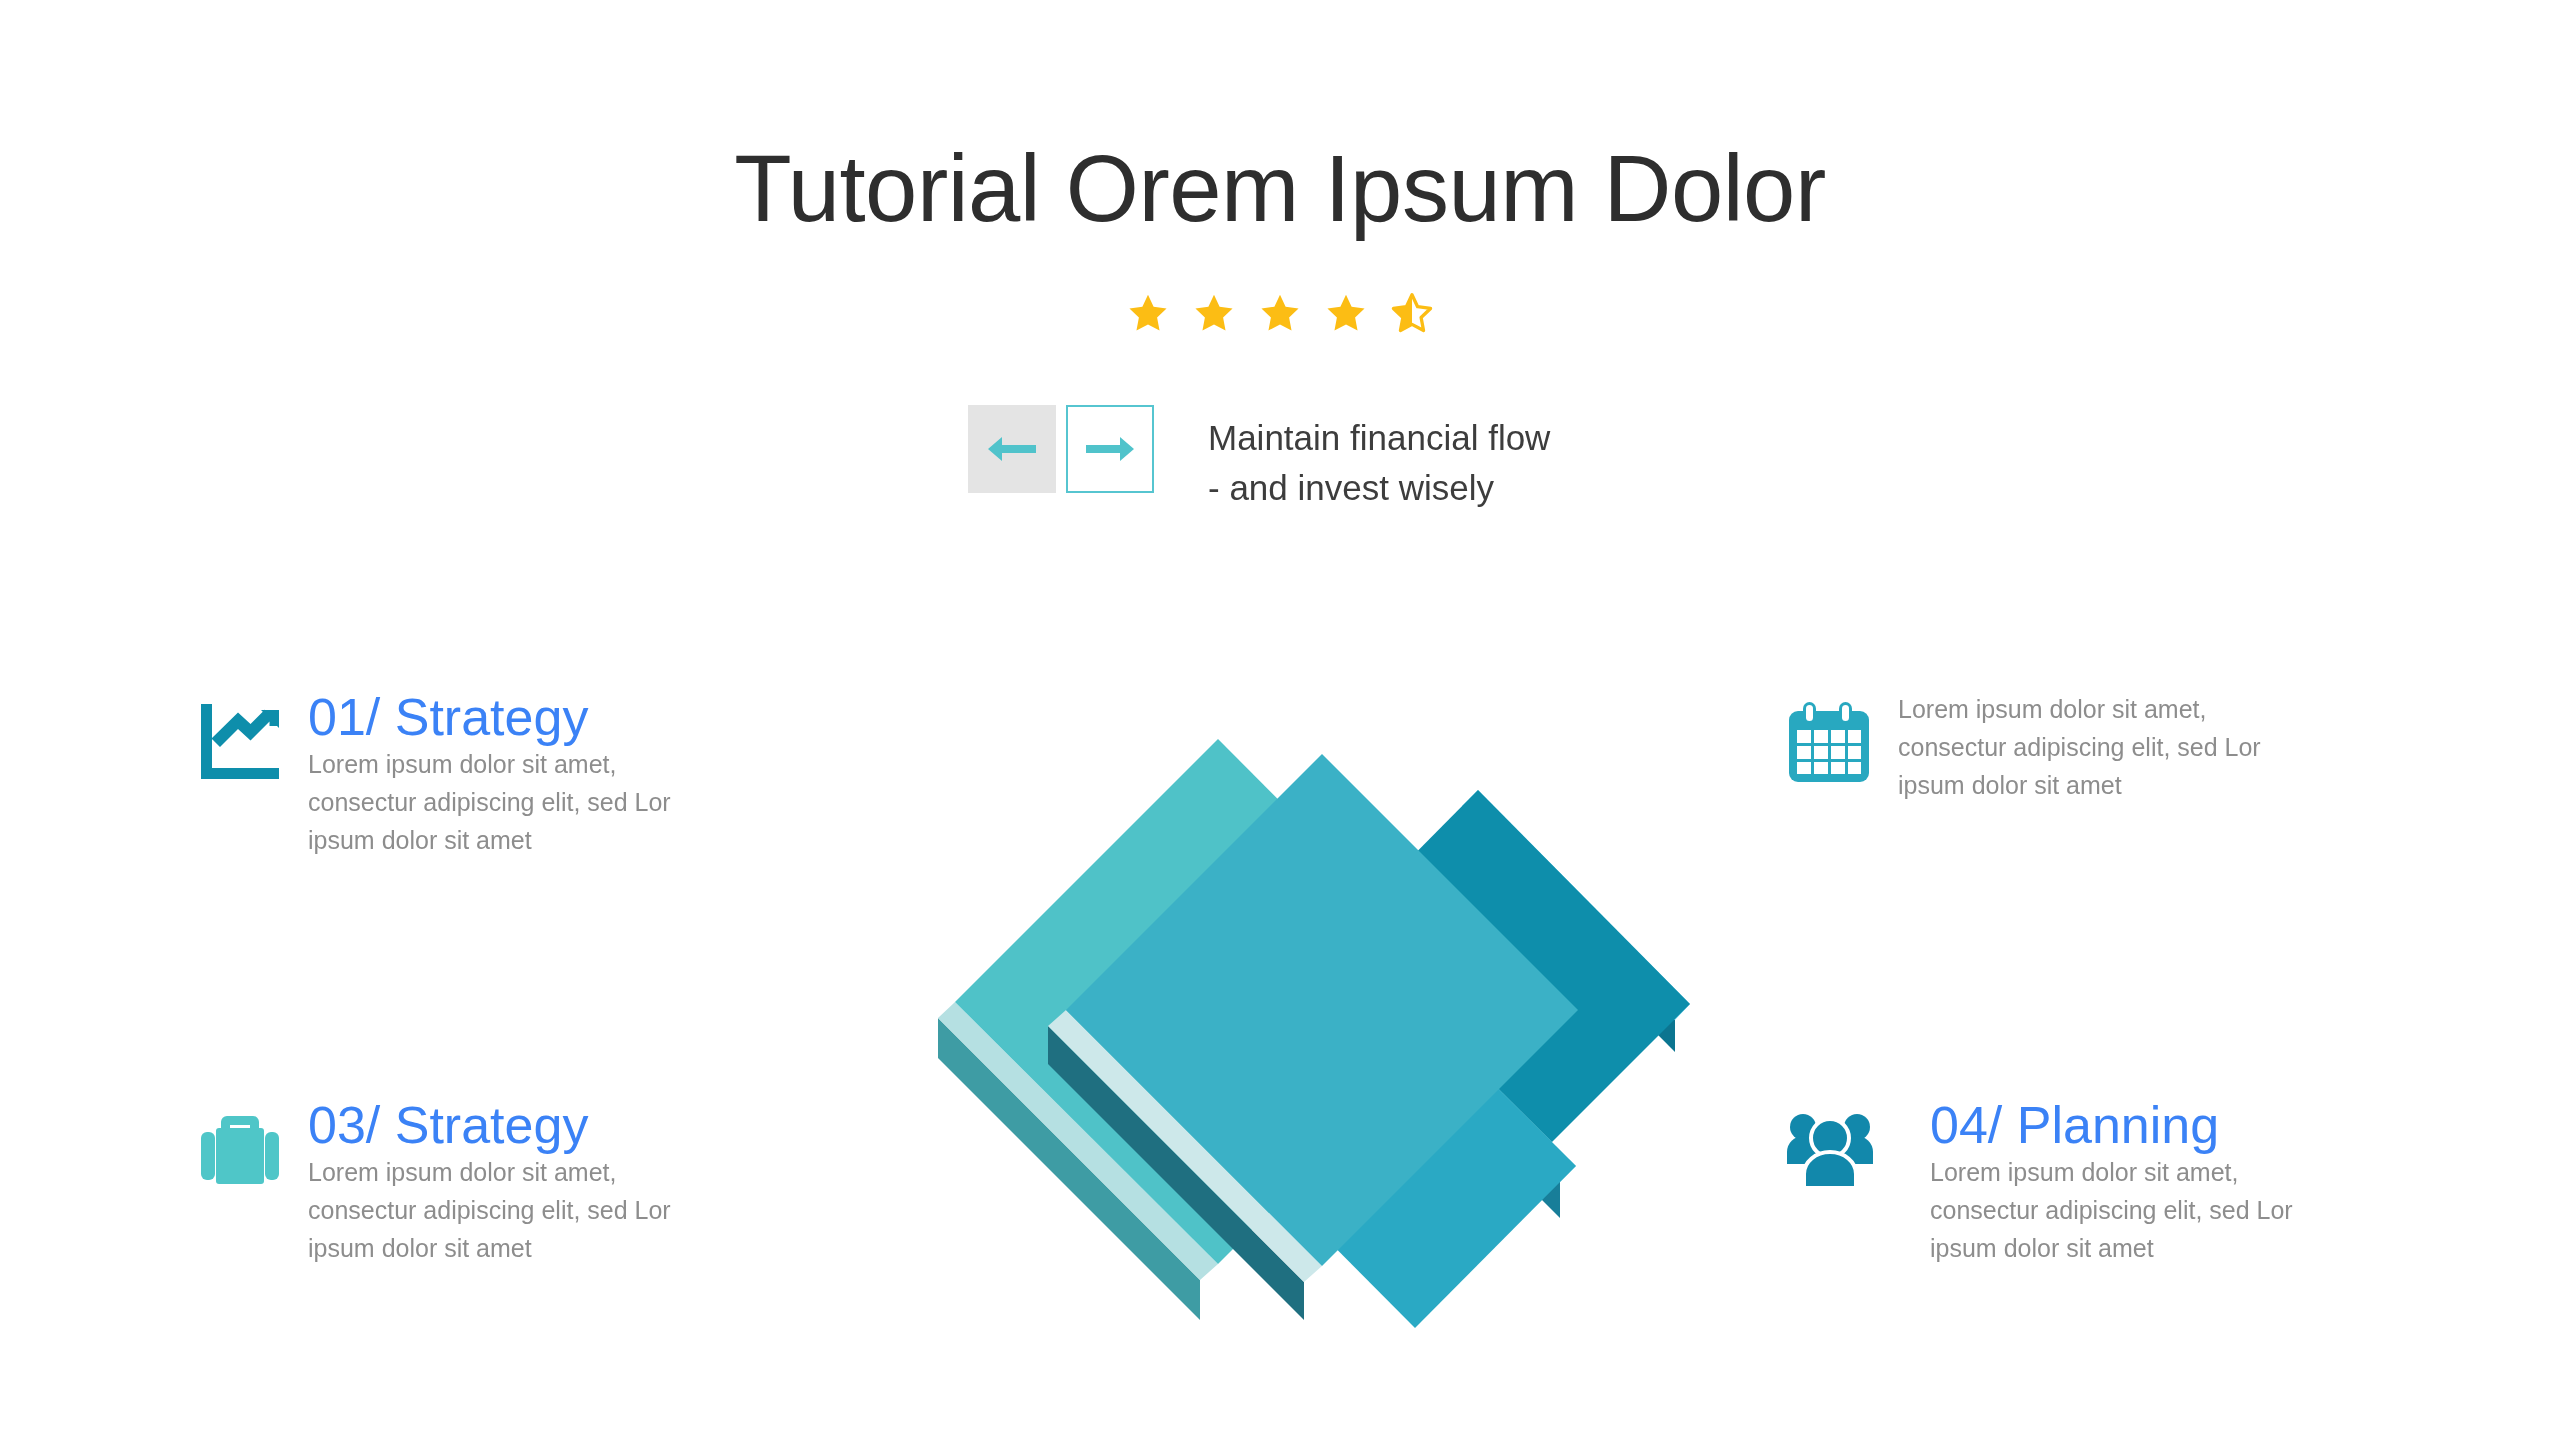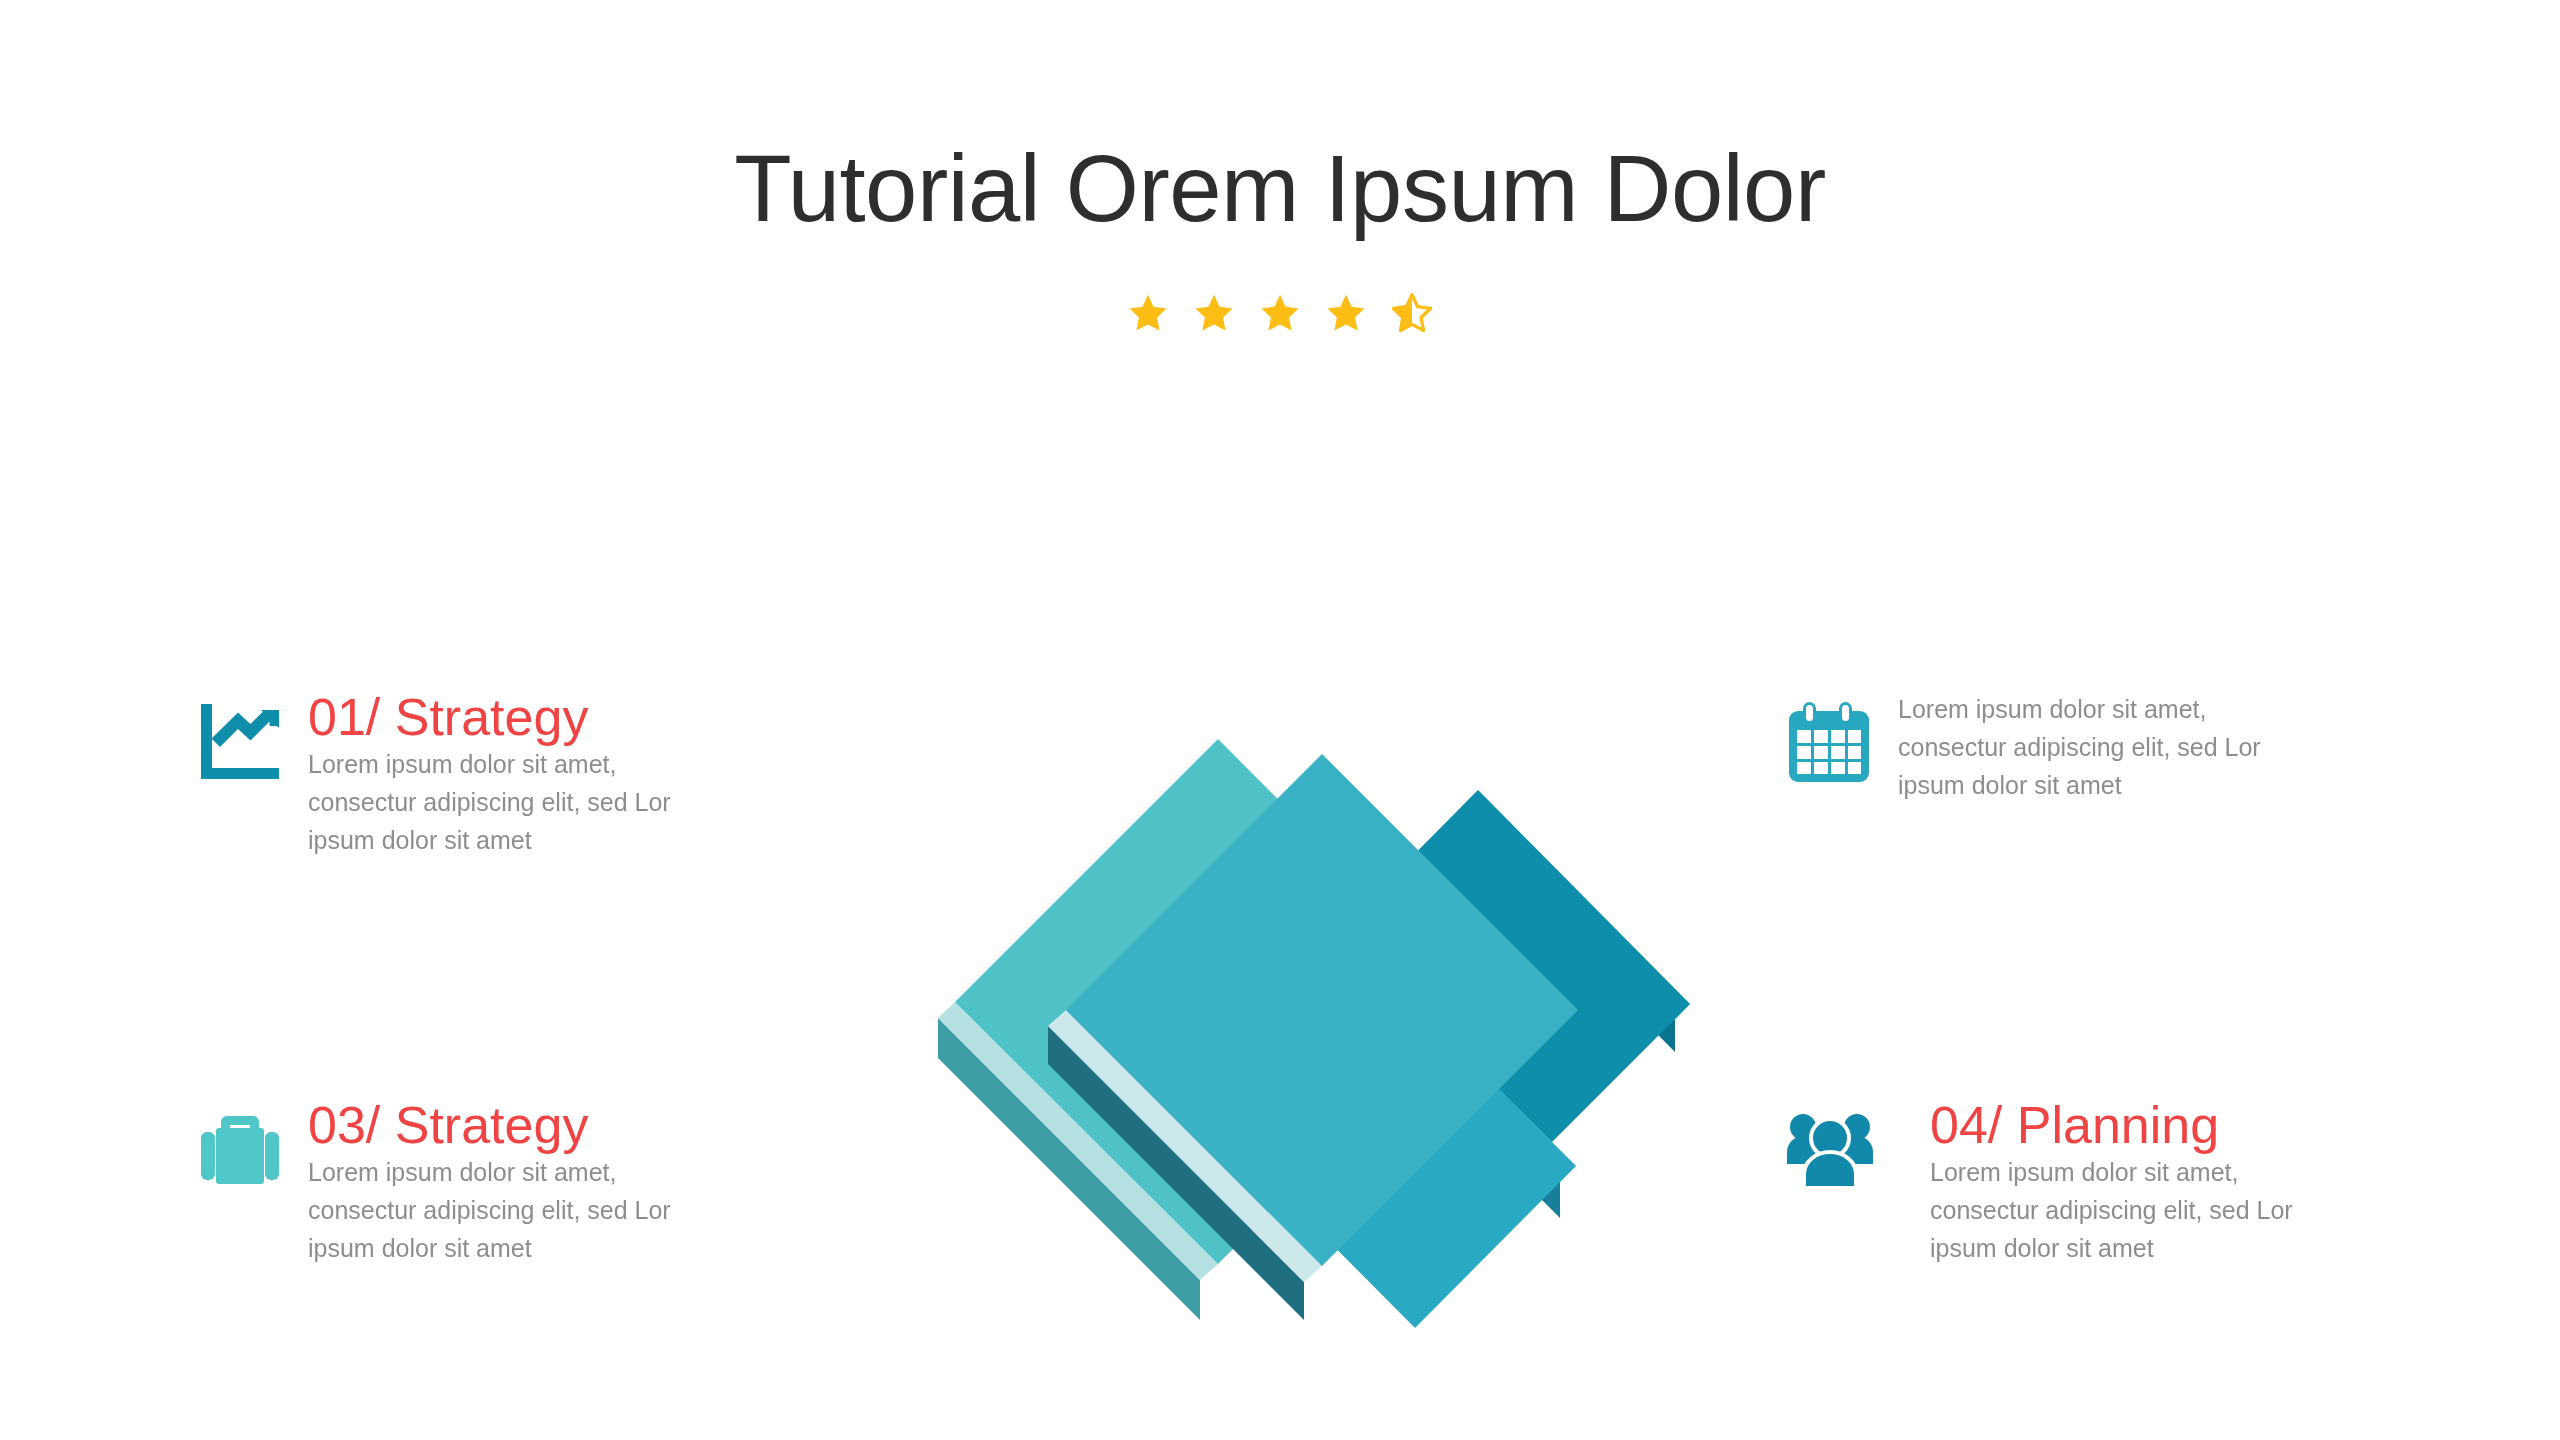--- a/index.html
+++ b/index.html
@@ -96,21 +96,21 @@
     display: flex;
     justify-content: center;
     padding-top: 12px;
   }
   .feature .ficon svg { display: block; }
   .feature .fbody { padding-left: 6px; }
 
   .fheading {
     font-size: 52px;
     font-weight: 300;
-    color: #ef4444;
+    color: #3b82f6;
     line-height: 1.05;
     white-space: nowrap;
   }
   .fdesc {
     font-size: 25px;
     font-weight: 400;
     color: #8d8d8d;
     line-height: 1.52;
     white-space: pre-line;
   }
@@ -166,20 +166,38 @@
           <clipPath id="halfclip">
               <rect x="0" y="0" width="12" height="24"></rect>
             </clipPath>
         </defs>
         <polygon points="12,1.6 15.2,8.4 22.6,9.4 17.2,14.6 18.6,22 12,18.5 5.4,22 6.8,14.6 1.4,9.4 8.8,8.4" fill="none" stroke="#FCBD14" stroke-width="1.9" stroke-linejoin="round"></polygon>
         <polygon points="12,1.6 15.2,8.4 22.6,9.4 17.2,14.6 18.6,22 12,18.5 5.4,22 6.8,14.6 1.4,9.4 8.8,8.4" fill="#FCBD14" clip-path="url(#halfclip)"></polygon>
       </svg>
     </span>
   </div>
 
+  <div class="navrow">
+    <button class="navbtn prev">
+      <span>
+        <svg width="52" height="32" viewBox="0 0 52 32">
+          <path fill="#50C3CB" d="M16 4 L16 12 L50 12 L50 20 L16 20 L16 28 L2 16 Z"></path>
+        </svg>
+      </span>
+    </button>
+    <button class="navbtn next">
+      <span>
+        <svg width="52" height="32" viewBox="0 0 52 32">
+          <path fill="#50C3CB" d="M36 4 L36 12 L2 12 L2 20 L36 20 L36 28 L50 16 Z"></path>
+        </svg>
+      </span>
+    </button>
+    <div class="tagline">Maintain financial flow
+- and invest wisely</div>
+  </div>
 
   <div class="feature f1">
     <div class="ficon">
       <svg width="86" height="80" viewBox="0 0 86 80">
         <path fill="#0E8EAB" d="M4 2 h11 v64 h67 v11 H4 Z"></path>
         <path fill="#0E8EAB" d="M68 10 h14 v14 h-9.5 v-4.5 L53.5 38.5 L41 27 L23 45 L14.5 36.5 L41 10.5 L53.5 22 L68 7.5 Z"></path>
         <path fill="#0E8EAB" d="M64 8 L82 8 L82 26 L73 17 Z"></path>
       </svg>
     </div>
     <div class="fbody">

